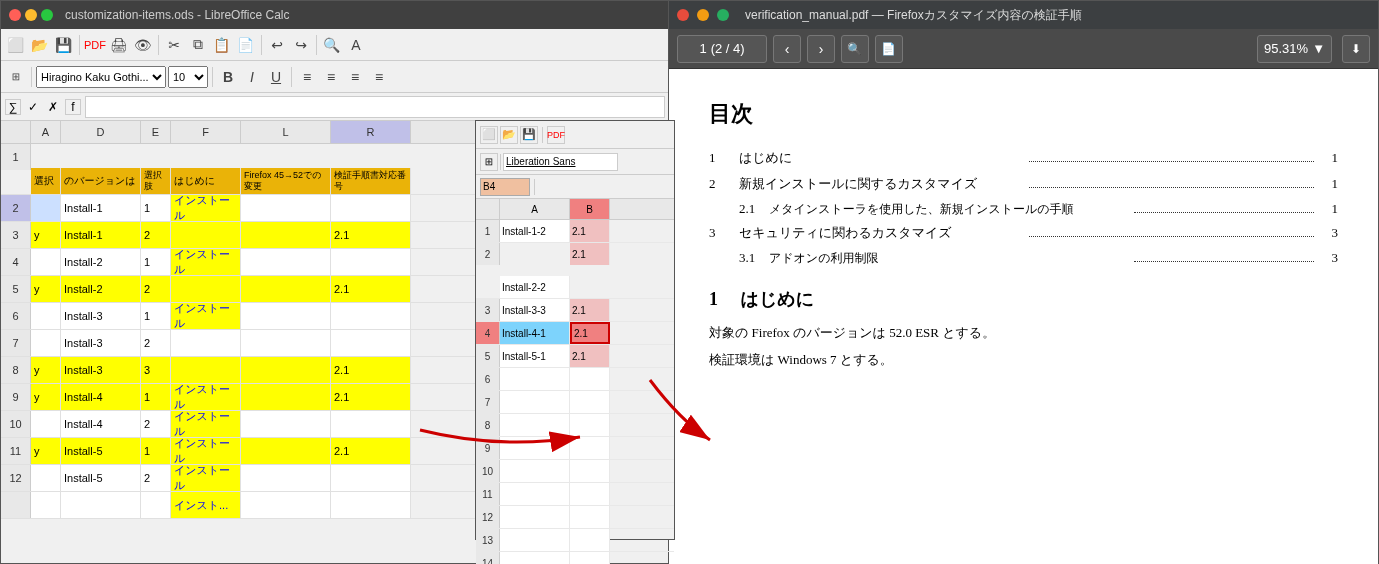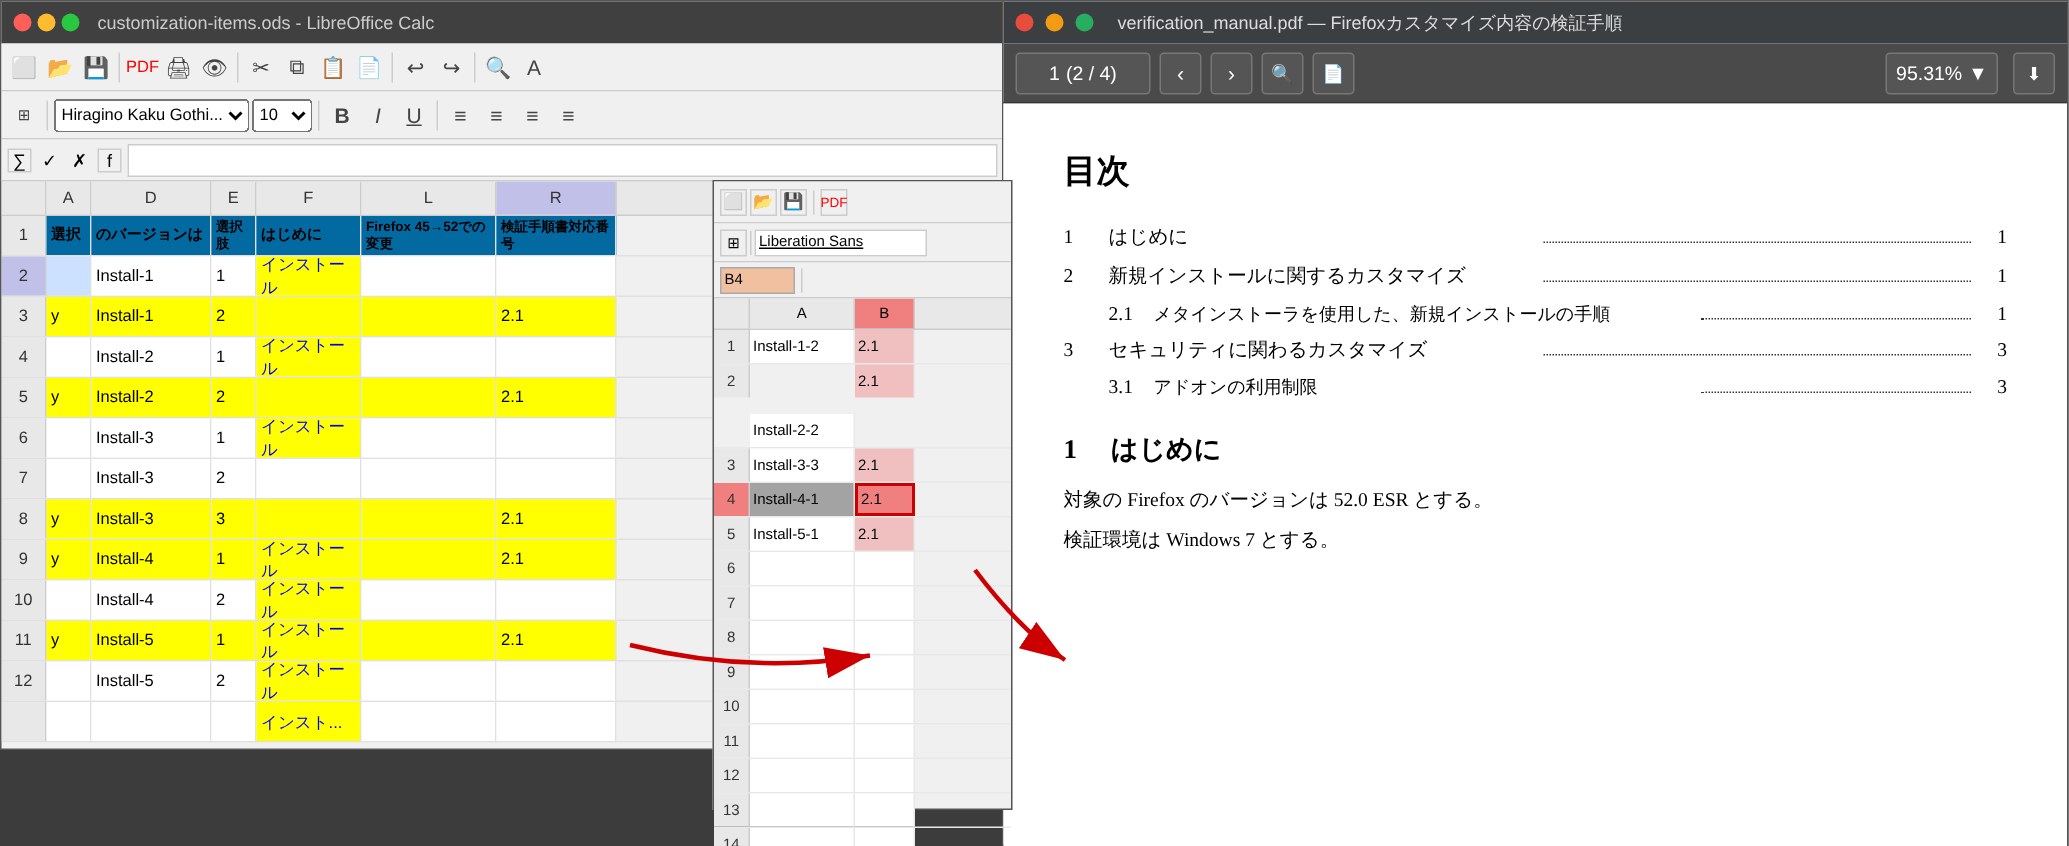--- a/index.html
+++ b/index.html
@@ -3,21 +3,21 @@
   <meta charset="utf-8">
   <style>
     * { box-sizing: border-box; margin: 0; padding: 0; }
     body { font-family: 'Liberation Sans', Arial, sans-serif; font-size: 12px; background: #3c3c3c; overflow: hidden; }
 
     
     .calc-window {
       position: absolute;
       top: 0; left: 0;
       width: 670px;
-      height: 500px;
+      height: 564px;
       background: #f0f0f0;
       border: 1px solid #555;
     }
 
     .title-bar {
       height: 28px;
       background: #404040;
       display: flex;
       align-items: center;
       padding: 0 8px;
@@ -109,21 +109,21 @@
     .cell {
       height: 26px;
       border-right: 1px solid #e0e0e0;
       padding: 0 3px;
       display: flex; align-items: center;
       font-size: 11px;
       overflow: hidden;
       background: white;
     }
     .cell.yellow { background: #ffff00; }
-    .cell.header-cell { background: #0369a1; font-weight: bold; font-size: 10px; white-space: normal; line-height: 1.2; }
+    .cell.header-cell { background: #eab308; font-weight: normal; font-size: 10px; white-space: normal; line-height: 1.2; margin-top: 24px; }
     .cell.blue-text { color: blue; }
 
     
     .verify-window {
       position: absolute;
       top: 120px; left: 475px;
       width: 200px;
       height: 420px;
       background: #f0f0f0;
       border: 1px solid #555;
@@ -543,21 +543,21 @@
     </div>
 
     <div class="v-row">
       <div class="v-row-num">3</div>
       <div class="v-cell" style="width:70px;">Install-3-3</div>
       <div class="v-cell" style="width:40px; background:#f0c0c0;">2.1</div>
     </div>
 
     <div class="v-row">
       <div class="v-row-num" style="background:#f08080;">4</div>
-      <div class="v-cell" style="width:70px; background:#a3a3a3;">Install-4-1</div>
+      <div class="v-cell" style="width:70px; background:#7dd3fc;">Install-4-1</div>
       <div class="v-cell selected" style="width:40px;">2.1</div>
     </div>
 
     <div class="v-row">
       <div class="v-row-num">5</div>
       <div class="v-cell" style="width:70px;">Install-5-1</div>
       <div class="v-cell" style="width:40px; background:#f0c0c0;">2.1</div>
     </div>
 
     <div class="v-row">

